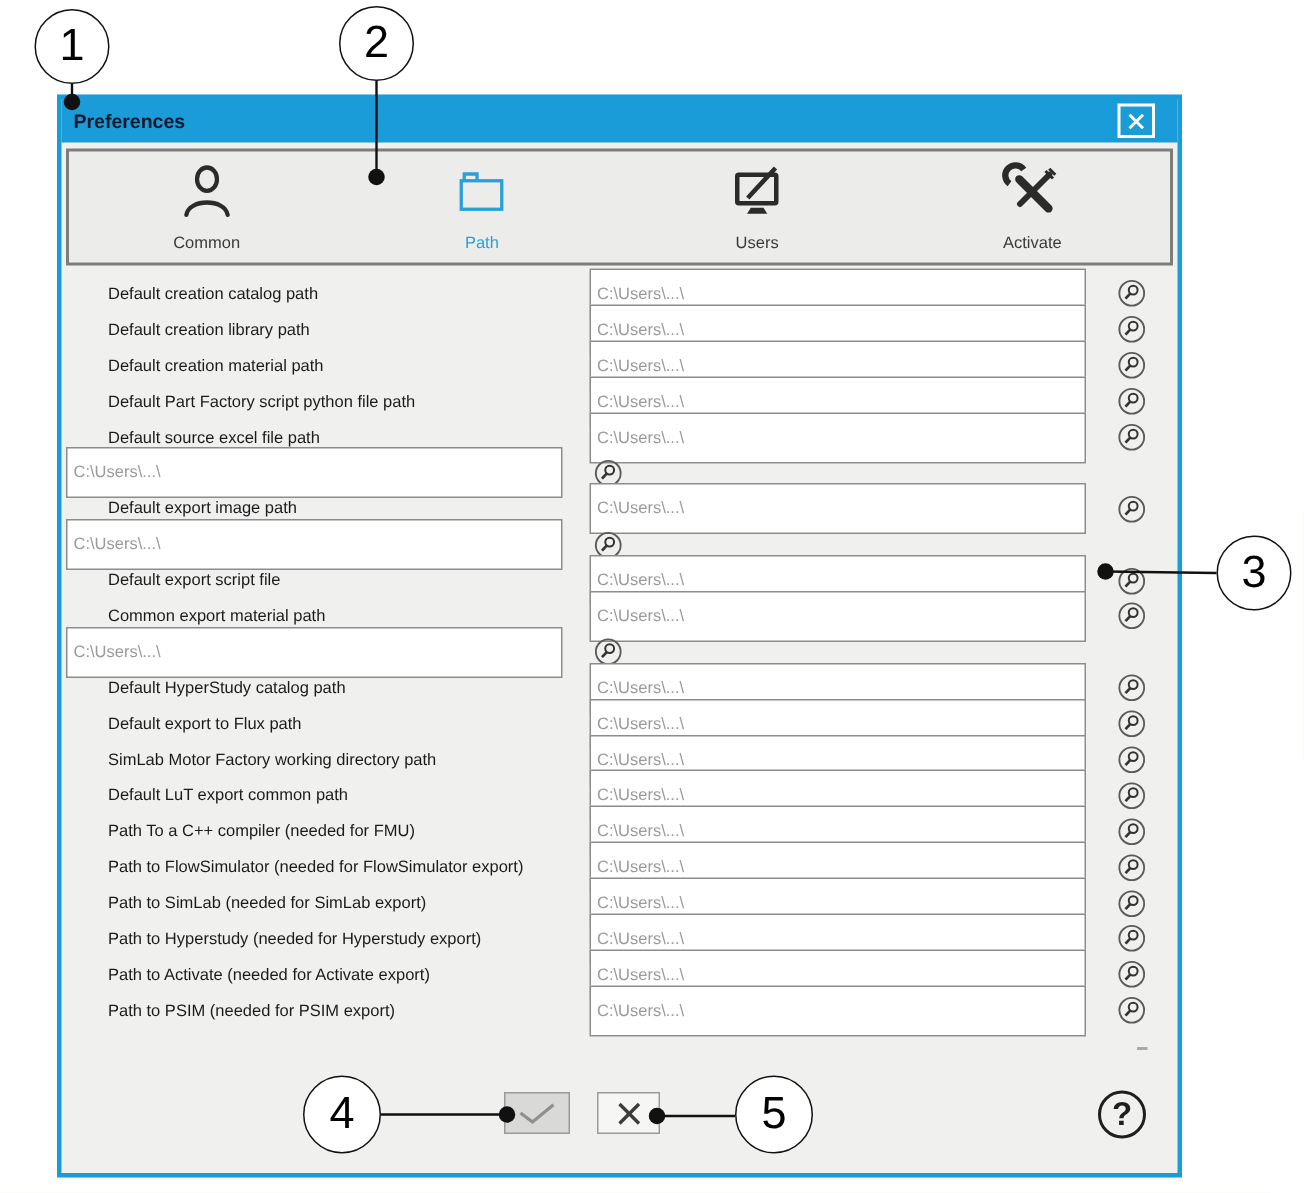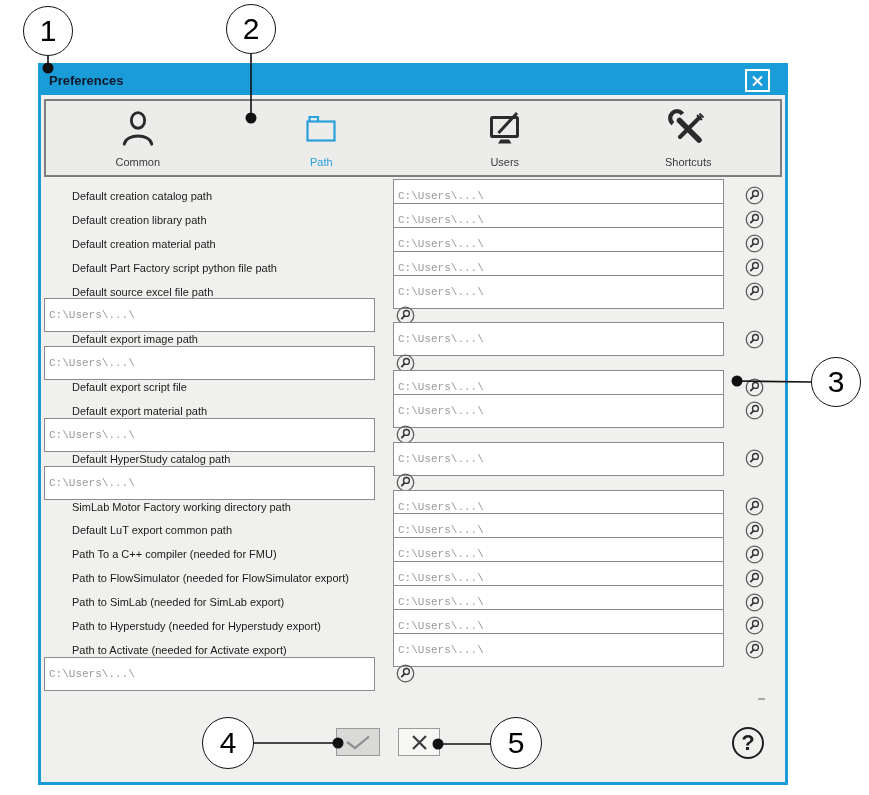--- a/index.html
+++ b/index.html
@@ -22,21 +22,21 @@
   .tab { flex:1; display:flex; flex-direction:column; align-items:center;
     justify-content:center; gap:3px; cursor:pointer; }
   .tab-label { font-size:11px; color:#3a3a3a; }
   .tab.active .tab-label { color:#2aa0da; }
 
   
   .rows { position:absolute; left:0; top:118px; width:744px; }
   .row { display:flex; align-items:center; height:23.9px; padding-left:3px; }
   .row-label { width:349px; font-size:11px; color:#1b1b1b; white-space:nowrap;padding-left:28px; }
   .row input { width:331px; height:17px; border:1px solid #8c8c8c; background:#ffffff;
-    color:#9a9a9a; font-size:11px; font-family:Liberation Mono, monospace;
+    color:#9a9a9a; font-size:11px; font-family:Liberation Sans, sans-serif;
     padding:16px 4px; }
   .browse-btn { margin-left:21px; width:19px; height:19px; background:none; border:none;
     padding:0; cursor:pointer; display:flex; }
 
   
   .btn-ok { position:absolute; left:295px; top:662px; width:44px; height:28px;
     background:#d9d9d8; border:1px solid #9a9a9a; display:flex; align-items:center;
     justify-content:center; cursor:pointer; }
   .btn-cancel { position:absolute; left:357px; top:662px; width:42px; height:28px;
     background:#f6f6f5; border:1px solid #9a9a9a; display:flex; align-items:center;
@@ -113,21 +113,21 @@
     <div class="tab">
       <span>
         <svg width="40" height="40" viewBox="0 0 40 40" fill="none">
           <path d="M14.5 5 A6.8 6.8 0 1 0 5 14.5" stroke="#2b2b2b" stroke-width="4.2"></path>
           <line x1="11.5" y1="11.5" x2="31" y2="31" stroke="#2b2b2b" stroke-width="5.5" stroke-linecap="round"></line>
           <line x1="31.5" y1="8.5" x2="12" y2="28" stroke="#2b2b2b" stroke-width="4" stroke-linecap="round"></line>
           <line x1="29" y1="6" x2="34" y2="11" stroke="#2b2b2b" stroke-width="2"></line>
           <line x1="31.5" y1="4.5" x2="35.5" y2="8.5" stroke="#2b2b2b" stroke-width="2"></line>
         </svg>
       </span>
-      <span class="tab-label">Shortcuts</span>
+      <span class="tab-label">Activate</span>
     </div>
 
   </div>
 
   <div class="rows">
 
   <div class="row">
       <span class="row-label">Default creation catalog path</span>
       <input type="text" value="C:\Users\...\" style="">
       <button class="browse-btn">
@@ -218,21 +218,21 @@
       <input type="text" value="C:\Users\...\" style="">
       <button class="browse-btn">
         <svg width="19" height="19" viewBox="0 0 20 20">
           <circle cx="10" cy="10" r="8.7" fill="none" stroke="#5a5a5a" stroke-width="1.3"></circle>
           <circle cx="11" cy="7.8" r="3.1" fill="none" stroke="#333333" stroke-width="1.4"></circle>
           <line x1="8.9" y1="10.3" x2="5.6" y2="13.8" stroke="#333333" stroke-width="1.9"></line>
         </svg>
       </button>
     </div>
       <div class="row">
-      <span class="row-label">Default export material path</span>
+      <span class="row-label">Common export material path</span>
       <input type="text" value="C:\Users\...\" style="">
       <button class="browse-btn">
         <svg width="19" height="19" viewBox="0 0 20 20">
           <circle cx="10" cy="10" r="8.7" fill="none" stroke="#5a5a5a" stroke-width="1.3"></circle>
           <circle cx="11" cy="7.8" r="3.1" fill="none" stroke="#333333" stroke-width="1.4"></circle>
           <line x1="8.9" y1="10.3" x2="5.6" y2="13.8" stroke="#333333" stroke-width="1.9"></line>
         </svg>
       </button>
     </div>
       <div class="row">
@@ -250,20 +250,21 @@
       <input type="text" value="C:\Users\...\" style="">
       <button class="browse-btn">
         <svg width="19" height="19" viewBox="0 0 20 20">
           <circle cx="10" cy="10" r="8.7" fill="none" stroke="#5a5a5a" stroke-width="1.3"></circle>
           <circle cx="11" cy="7.8" r="3.1" fill="none" stroke="#333333" stroke-width="1.4"></circle>
           <line x1="8.9" y1="10.3" x2="5.6" y2="13.8" stroke="#333333" stroke-width="1.9"></line>
         </svg>
       </button>
     </div>
       <div class="row">
+      <span class="row-label">Default export to Flux path</span>
       <input type="text" value="C:\Users\...\" style="">
       <button class="browse-btn">
         <svg width="19" height="19" viewBox="0 0 20 20">
           <circle cx="10" cy="10" r="8.7" fill="none" stroke="#5a5a5a" stroke-width="1.3"></circle>
           <circle cx="11" cy="7.8" r="3.1" fill="none" stroke="#333333" stroke-width="1.4"></circle>
           <line x1="8.9" y1="10.3" x2="5.6" y2="13.8" stroke="#333333" stroke-width="1.9"></line>
         </svg>
       </button>
     </div>
       <div class="row">
@@ -337,20 +338,21 @@
       <input type="text" value="C:\Users\...\" style="">
       <button class="browse-btn">
         <svg width="19" height="19" viewBox="0 0 20 20">
           <circle cx="10" cy="10" r="8.7" fill="none" stroke="#5a5a5a" stroke-width="1.3"></circle>
           <circle cx="11" cy="7.8" r="3.1" fill="none" stroke="#333333" stroke-width="1.4"></circle>
           <line x1="8.9" y1="10.3" x2="5.6" y2="13.8" stroke="#333333" stroke-width="1.9"></line>
         </svg>
       </button>
     </div>
       <div class="row">
+      <span class="row-label">Path to PSIM (needed for PSIM export)</span>
       <input type="text" value="C:\Users\...\" style="">
       <button class="browse-btn">
         <svg width="19" height="19" viewBox="0 0 20 20">
           <circle cx="10" cy="10" r="8.7" fill="none" stroke="#5a5a5a" stroke-width="1.3"></circle>
           <circle cx="11" cy="7.8" r="3.1" fill="none" stroke="#333333" stroke-width="1.4"></circle>
           <line x1="8.9" y1="10.3" x2="5.6" y2="13.8" stroke="#333333" stroke-width="1.9"></line>
         </svg>
       </button>
     </div>
     </div>

